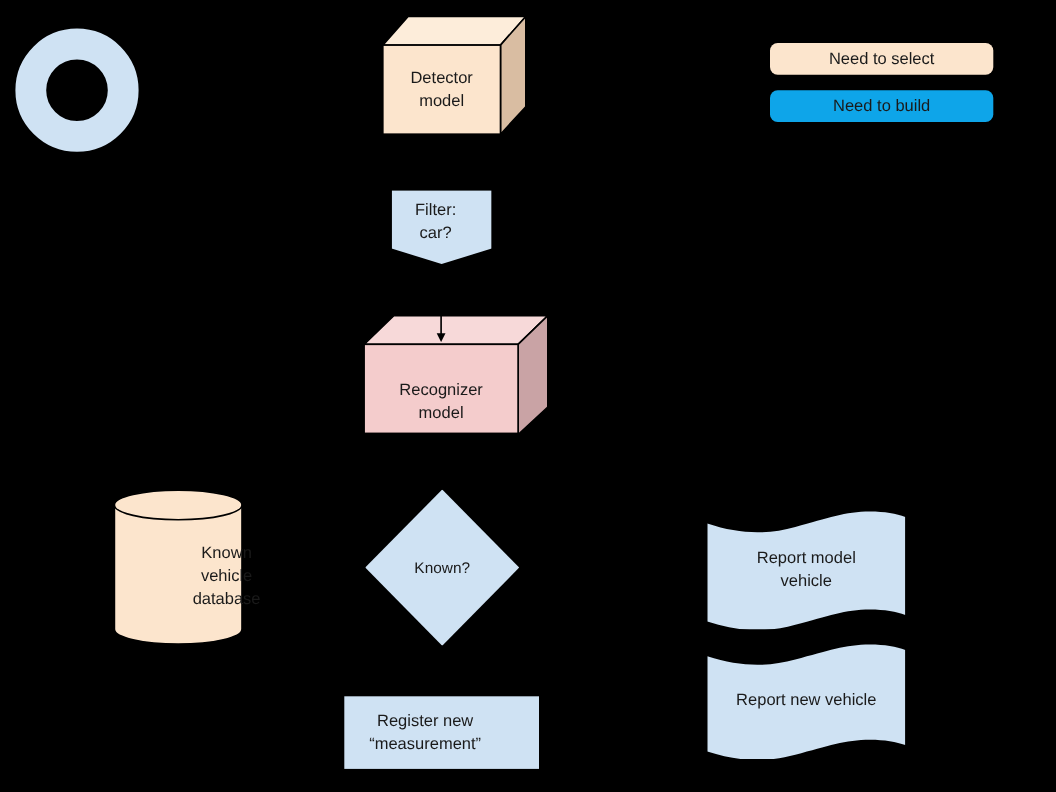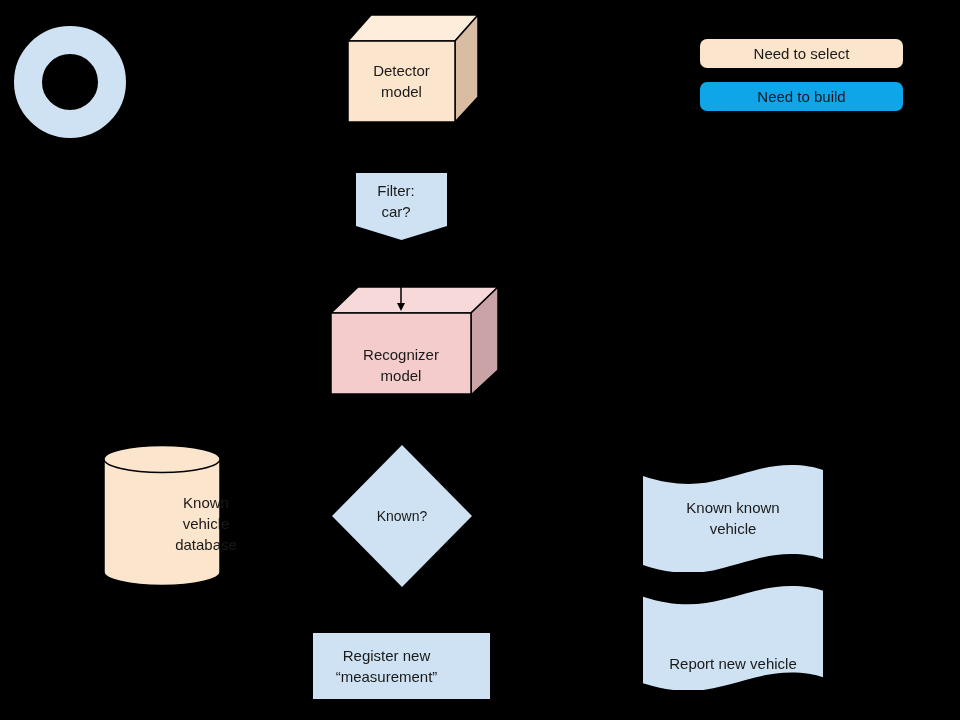--- a/index.html
+++ b/index.html
@@ -91,22 +91,22 @@
   <div class="label diamond-label" style="left:332px;top:506px;width:140px;">Known?</div>
 
   <div class="rect-process"></div>
   <div class="label" style="left:313px;top:645px;width:147px;">Register new
 “measurement”</div>
 
   <svg class="abs" style="left:643px;top:464px;" width="180" height="108" viewBox="0 0 180 108" preserveAspectRatio="none">
     <path d="M0,12 C30,22 55,22 80,15 C110,7 125,1 148,1 C161,1 172,3 180,6
              L180,95 C172,92 161,90 148,90 C125,90 110,96 80,104 C55,111 30,111 0,101 Z" fill="#cfe2f3"></path>
   </svg>
-  <div class="label" style="left:643px;top:497px;width:180px;">Known known
+  <div class="label" style="left:643px;top:497px;width:180px;">Report model
 vehicle</div>
 
   <svg class="abs" style="left:643px;top:585px;" width="180" height="105" viewBox="0 0 180 108" preserveAspectRatio="none">
     <path d="M0,12 C30,22 55,22 80,15 C110,7 125,1 148,1 C161,1 172,3 180,6
              L180,95 C172,92 161,90 148,90 C125,90 110,96 80,104 C55,111 30,111 0,101 Z" fill="#cfe2f3"></path>
   </svg>
-  <div class="label" style="left:643px;top:653px;width:180px;">Report new vehicle</div>
+  <div class="label" style="left:643px;top:626px;width:180px;">Report new vehicle</div>
 
 </div>
 
 </body></html>

